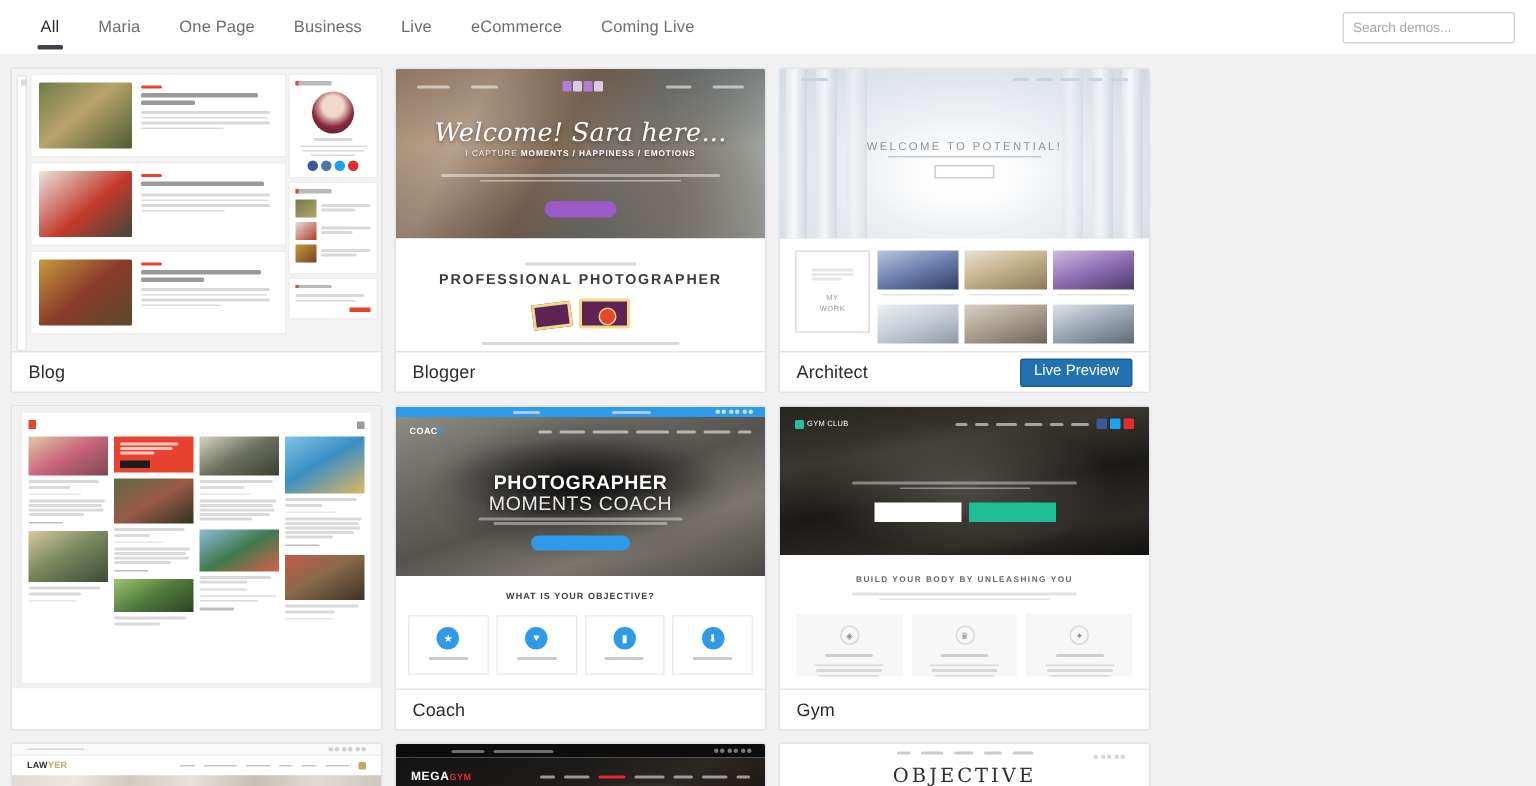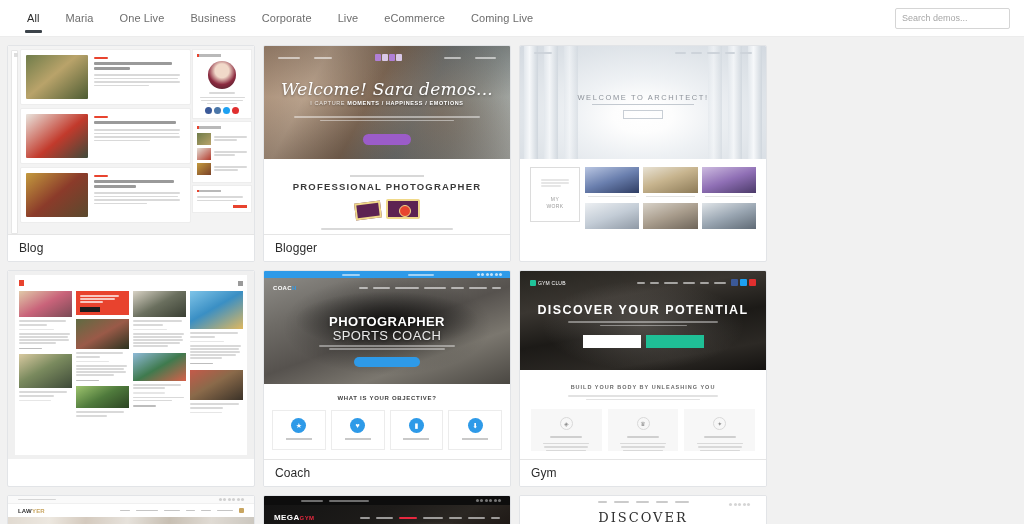--- a/index.html
+++ b/index.html
@@ -306,23 +306,22 @@
   .r3-title{text-align:center;font-size:13px;letter-spacing:2px;color:#2f2f2f;
             font-family:"DejaVu Serif",serif;margin-top:7px;}
 </style>
 </head>
 <body>
 
 <div class="header">
   <div class="tabs">
     <div class="tab active"><span>All</span></div>
     <div class="tab"><span>Maria</span></div>
-    <div class="tab"><span>One Live</span></div>
+    <div class="tab"><span>One Page</span></div>
     <div class="tab"><span>Business</span></div>
-    <div class="tab"><span>Corporate</span></div>
     <div class="tab"><span>Live</span></div>
     <div class="tab"><span>eCommerce</span></div>
     <div class="tab"><span>Coming Live</span></div>
   </div>
   <div class="search-wrap">
     <input class="search-input" type="text" placeholder="Search demos..." style="">
   </div>
 </div>
 
 <div class="grid">
@@ -432,21 +431,21 @@
             <div class="nav-ln" style="width:18px;margin-left:14px"></div>
             <div class="ph-logo">
                 <i></i>
                 <i style="background:#d9c8e8"></i>
                 <i></i>
                 <i style="background:#d9c8e8"></i>
               </div>
             <div class="nav-ln" style="width:17px;margin-right:14px"></div>
             <div class="nav-ln" style="width:21px"></div>
           </div>
-          <div class="ph-title">Welcome! Sara demos...</div>
+          <div class="ph-title">Welcome! Sara here...</div>
           <div class="ph-sub"><span>I CAPTURE</span> <b>MOMENTS / HAPPINESS / EMOTIONS</b></div>
           <div class="ph-para">
             <div class="ln sm" style="width:100%"></div>
             <div class="ln sm" style="width:72%;margin:0 auto"></div>
           </div>
           <div class="ph-btn"></div>
         </div>
         <div class="photos-low">
           <div class="pl-kicker"></div>
           <div class="pl-head">PROFESSIONAL PHOTOGRAPHER</div>
@@ -476,21 +475,21 @@
           <div class="ph-nav" style="top:6px">
             <div class="ln sm" style="width:18px;background:#cdd3da"></div>
             <div style="margin-left:auto;display:flex;gap:5px">
               <div class="ln sm" style="width:11px;background:#cdd3da"></div>
               <div class="ln sm" style="width:11px;background:#cdd3da"></div>
               <div class="ln sm" style="width:13px;background:#cdd3da"></div>
               <div class="ln sm" style="width:10px;background:#cdd3da"></div>
               <div class="ln sm" style="width:12px;background:#cdd3da"></div>
             </div>
           </div>
-          <div class="arch-hero-t">WELCOME TO ARCHITECT!</div>
+          <div class="arch-hero-t">WELCOME TO POTENTIAL!</div>
           <div class="arch-hero-l"></div>
           <div class="arch-hero-b"></div>
         </div>
         <div class="arch-low">
           <div class="mywork">
             <div style="margin-bottom:8px">
               <div class="ln sm" style="width:28px;margin-bottom:1.5px"></div>
               <div class="ln sm" style="width:28px;margin-bottom:1.5px"></div>
               <div class="ln sm" style="width:20px"></div>
             </div>
@@ -506,20 +505,24 @@
               </div>
             <div class="arch-cell" style="background:linear-gradient(160deg,#cdbbe0,#8f6fb5 50%,#4b3a69)">
                 <div class="cap"></div>
               </div>
             <div class="arch-cell" style="background:linear-gradient(160deg,#eceff2,#c3ccd6 50%,#8f99a5)"></div>
             <div class="arch-cell" style="background:linear-gradient(160deg,#d8d2c8,#a89c8c 50%,#6e655a)"></div>
             <div class="arch-cell" style="background:linear-gradient(160deg,#dfe4e8,#9aa6b2 50%,#5f6a75)"></div>
           </div>
         </div>
       </div>
+    </div>
+    <div class="card-foot">
+      <span class="card-title">Architect</span>
+      <button class="live-preview">Live Preview</button>
     </div>
   </div>
 
   <div class="card">
     <div class="thumb">
       <div class="site" style="background:#f0f0f0;padding:4px 7px;">
         <div style="background:#fff;height:100%;padding:5px 4px;">
           <div class="bar" style="margin-bottom:5px;">
             <div style="width:5px;height:6px;background:#e8432e"></div>
             <div style="margin-left:auto;width:5px;height:5px;background:#9a9a9a"></div>
@@ -622,21 +625,21 @@
               <div class="nav-ln" style="width:9px"></div>
                 <div class="nav-ln" style="width:17px"></div>
               <div class="nav-ln" style="width:24px"></div>
                 <div class="nav-ln" style="width:22px"></div>
               <div class="nav-ln" style="width:13px"></div>
                 <div class="nav-ln" style="width:18px"></div>
               <div class="nav-ln" style="width:9px"></div>
             </div>
           </div>
           <div class="coach-h1">PHOTOGRAPHER</div>
-          <div class="coach-h2">SPORTS COACH</div>
+          <div class="coach-h2">MOMENTS COACH</div>
           <div class="coach-p">
             <div class="ln sm" style="width:100%"></div>
               <div class="ln sm" style="width:86%;margin:0 auto"></div>
           </div>
           <div class="coach-btn"></div>
         </div>
         <div class="coach-low">
           <div class="coach-lt">WHAT IS YOUR OBJECTIVE?</div>
           <div class="coach-cards">
             <div class="coach-c">
@@ -680,21 +683,20 @@
                 <div class="nav-ln" style="width:12px"></div>
               <div class="nav-ln" style="width:9px"></div>
                 <div class="nav-ln" style="width:12px"></div>
               <div class="gym-soc">
                 <i style="background:#3b5998"></i>
                   <i style="background:#1da1f2"></i>
                   <i style="background:#e02f2f"></i>
               </div>
             </div>
           </div>
-          <div class="gym-h1">DISCOVER YOUR POTENTIAL</div>
           <div class="gym-p">
             <div class="ln sm" style="width:100%"></div>
               <div class="ln sm" style="width:58%;margin:0 auto"></div>
           </div>
           <div class="gym-btns">
             <div class="gb w"></div>
             <div class="gb g"></div>
           </div>
         </div>
         <div class="gym-low">
@@ -815,19 +817,19 @@
           <div class="ln sm" style="width:12px;background:#cbcbcb"></div>
           <div class="ln sm" style="width:14px;background:#cbcbcb"></div>
           <div class="dotrow" style="position:absolute;right:16px;top:7px">
             <div class="dot" style="background:#d5d5d5"></div>
               <div class="dot" style="background:#d5d5d5"></div>
             <div class="dot" style="background:#d5d5d5"></div>
               <div class="dot" style="background:#d5d5d5"></div>
             <div class="dot" style="background:#d5d5d5"></div>
           </div>
         </div>
-        <div class="r3-title">DISCOVER</div>
+        <div class="r3-title">OBJECTIVE</div>
       </div>
     </div>
 
   </div>
 
 </div>
 
 </body></html>

